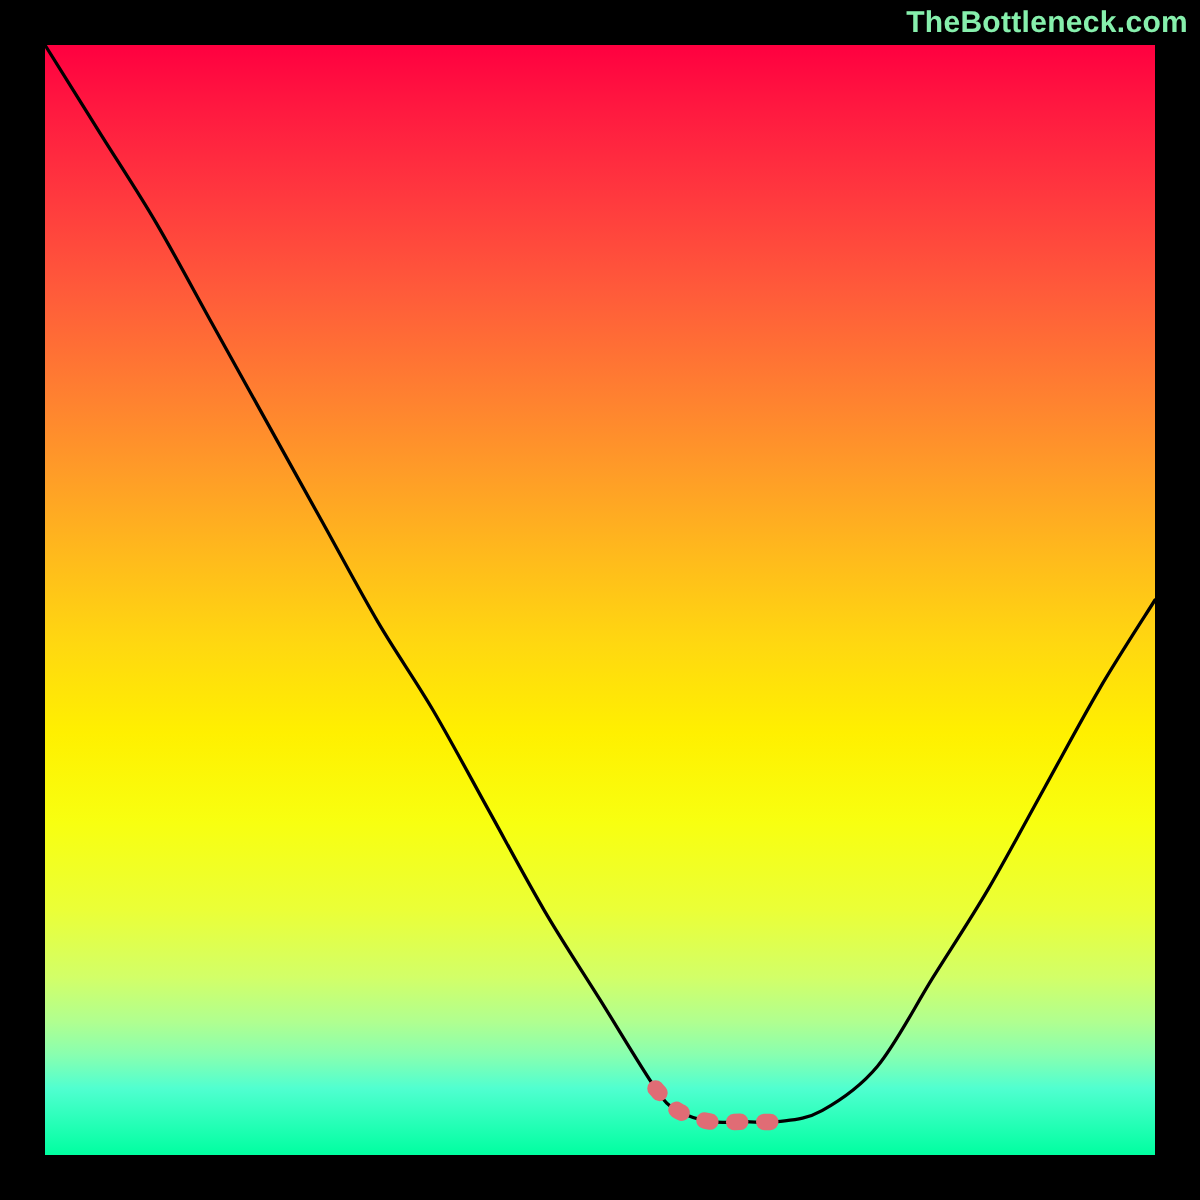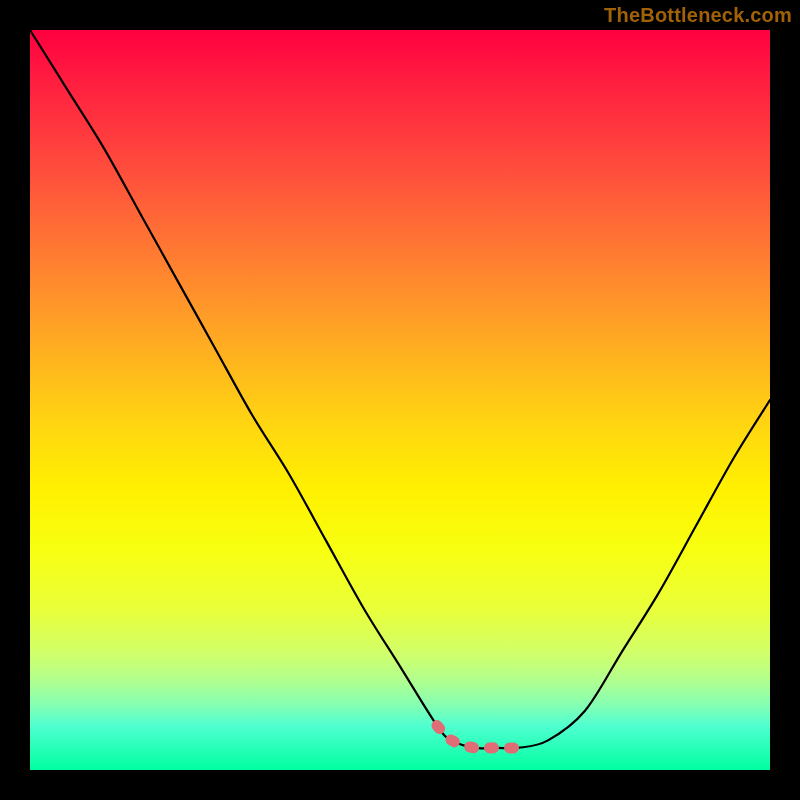--- a/index.html
+++ b/index.html
@@ -35,21 +35,21 @@
       #00ffa0 100%
     );
   }
   .watermark {
     position: absolute;
     top: 4px;
     right: 8px;
     font-family: Arial, Helvetica, sans-serif;
     font-size: 20px;
     font-weight: 600;
-    color: #a16207;
+    color: #86efac;
     letter-spacing: 0.2px;
   }
   svg.curve {
     position: absolute;
     left: 0; top: 0;
     width: 740px; height: 740px;
     overflow: visible;
   }
 </style>
 </head>

